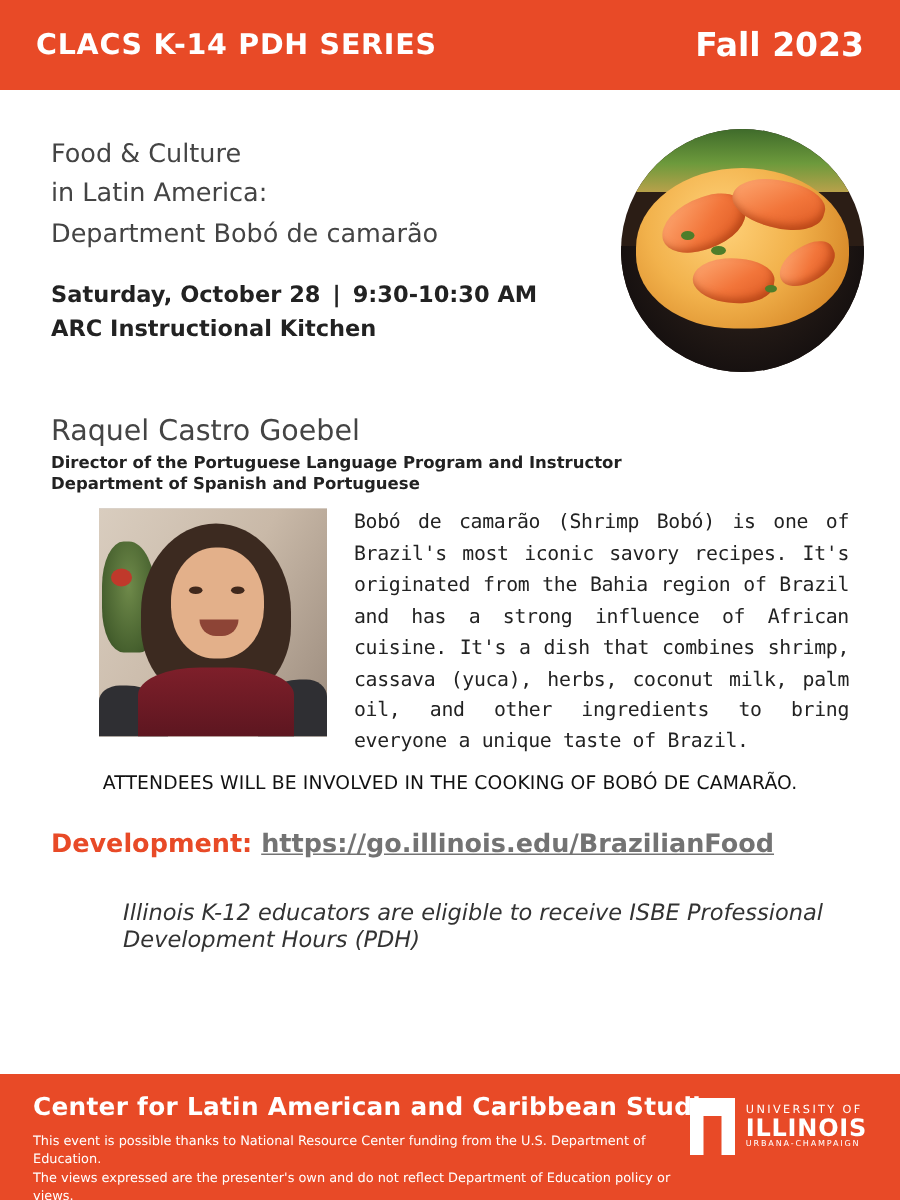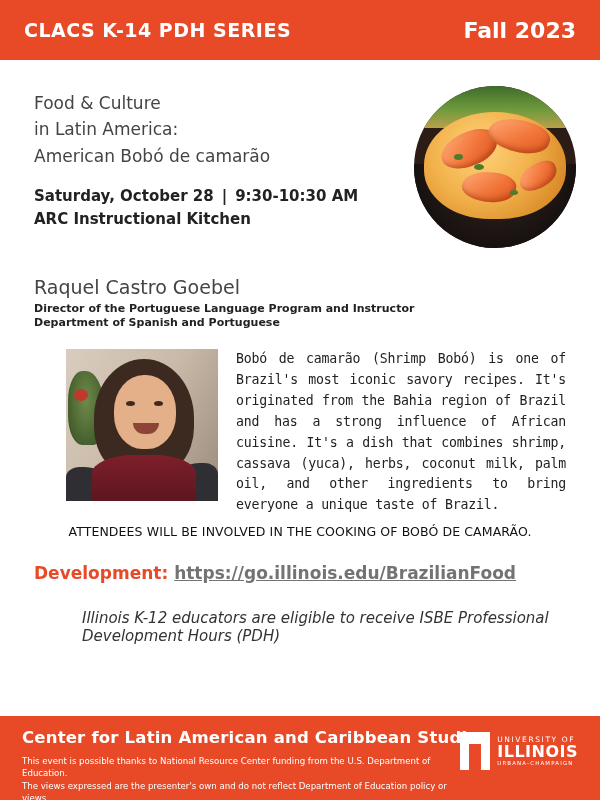--- a/index.html
+++ b/index.html
@@ -119,21 +119,21 @@
   .speaker-role {
     margin-top: 4px;
     color: #222222;
     font-size: 11px;
     font-weight: bold;
     line-height: 1.35;
   }
 
   .bio-row {
     display: flex;
-    margin-top: 18px;
+    margin-top: 8px;
     gap: 18px;
     padding-left: 32px;
   }
   .portrait {
     width: 152px; height: 152px;
     flex: none;
     position: relative;
     overflow: hidden;
     background: #b8a99c;
   }
@@ -289,21 +289,21 @@
       <div class="shrimp s4"></div>
       <div class="herb h1"></div>
       <div class="herb h2"></div>
       <div class="herb h3"></div>
     </div>
 
     <div class="title-block">
       <div class="event-title">
         <span class="line">Food &amp; Culture</span>
         <span class="line">in Latin America:</span>
-        <span class="line">American Bobó de camarão</span>
+        <span class="line">Department Bobó de camarão</span>
       </div>
       <div class="when">
         <span>Saturday, October 28</span><span class="sep">|</span><span>9:30-10:30 AM</span>
         <div>ARC Instructional Kitchen</div>
       </div>
     </div>
 
     <div class="speaker">
       <div class="speaker-name">Raquel Castro Goebel</div>
       <div class="speaker-role">

